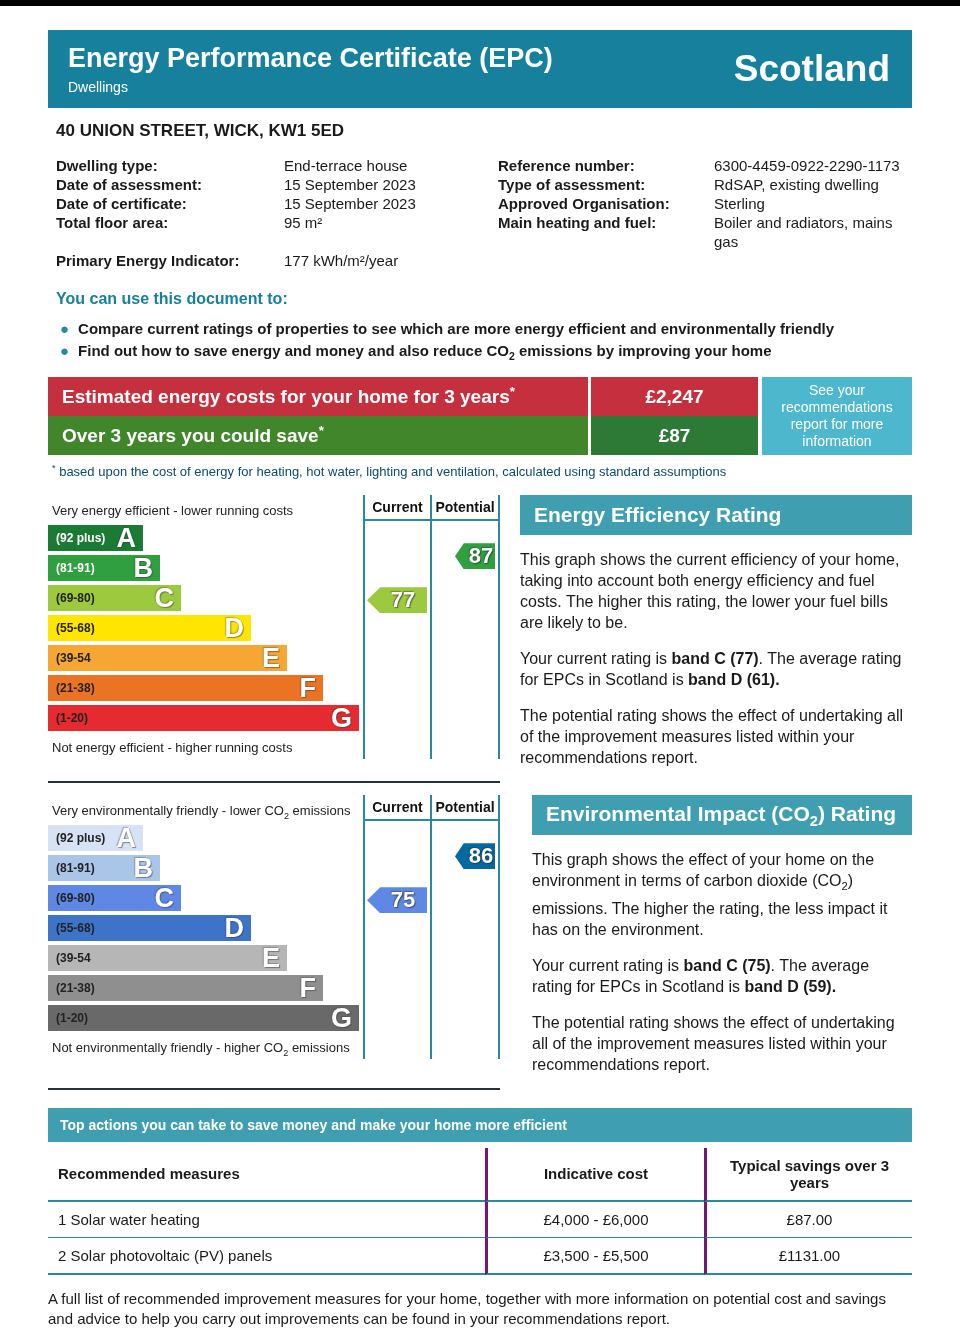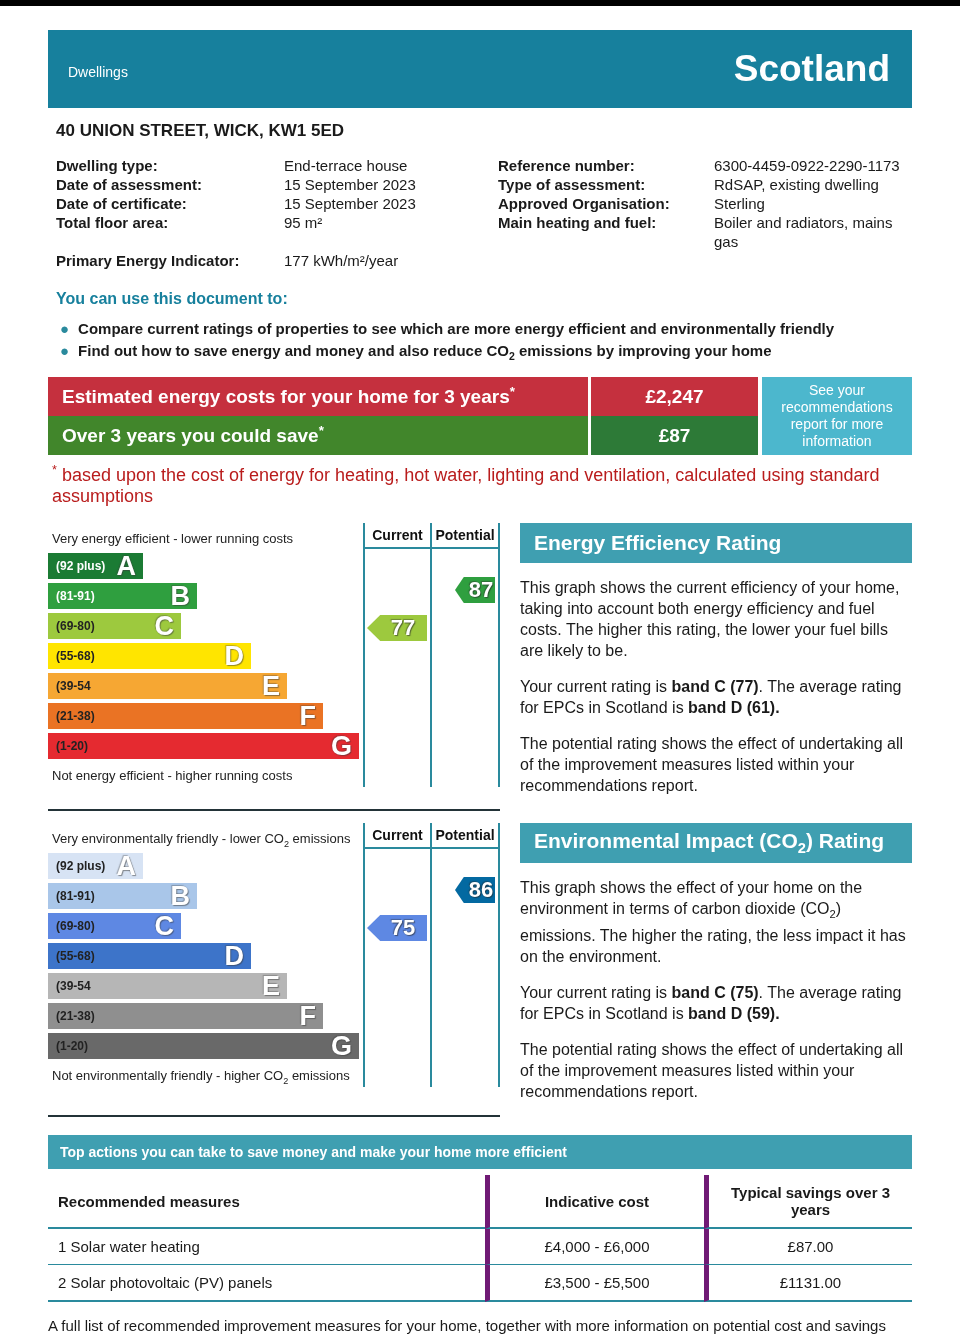--- a/index.html
+++ b/index.html
@@ -39,88 +39,89 @@
 
   
   .costs { display: grid; grid-template-columns: 1fr 170px 154px; grid-auto-rows: 39px; margin-top: 12px; }
   .cost-label { color: #fff; font-size: 19px; font-weight: bold; display:flex; align-items:center; padding-left: 14px; }
   .cost-value { color: #fff; font-size: 19px; font-weight: bold; display:flex; align-items:center; justify-content:center; border-left: 3px solid #fff; }
   .cost-note {
     grid-row: 1 / span 2; grid-column: 3; margin-left: 4px;
     color:#fff; font-size: 14px; text-align: center; line-height: 17px;
     display: flex; align-items: center; justify-content: center; padding: 4px 8px;
   }
-  .footnote { font-size: 18px; margin: 8px 0 0 4px; color:#b91c1c; }
+  .footnote { font-size: 13px; margin: 8px 0 0 4px; color:#0c4a6e; }
 
   
   .row2 { display: flex; margin-top: 16px; }
   .chart { width: 452px; border-bottom: 2px solid #233338; position: relative; }
   .chart-grid { display: grid; grid-template-columns: 1fr 67px 70px; }
   .bars-zone { padding-right: 4px; }
   .cap { font-size: 13px; color:#222; padding: 8px 0 0 4px; height: 30px; }
   .cap.bottom { height: 24px; padding-top: 5px; }
   .brow { height: 30px; }
   .bar { height: 26px; display: flex; align-items: center; justify-content: space-between; padding: 0 7px 0 8px; }
   .rng { font-size: 12px; font-weight: bold; color: #222; }
   .rng.light { color: #fff; }
   .ltr {
     font-size: 27px; font-weight: bold; color: #fff; line-height: 1;
     text-shadow: 1px 1px 1px rgba(60,60,60,.55), -1px -1px 1px rgba(60,60,60,.35);
   }
-  .w0{width:95px}.w1{width:149px}.w2{width:133px}.w3{width:203px}.w4{width:239px}.w5{width:275px}.w6{width:311px}
+  .w0{width:95px}.w1{width:112px}.w2{width:133px}.w3{width:203px}.w4{width:239px}.w5{width:275px}.w6{width:311px}
   .cp-col { border-left: 2px solid #2a8a9d; position: relative; }
   .cp-col.last { border-right: 2px solid #2a8a9d; }
   .cp-head {
     height: 26px; border-bottom: 2px solid #2a8a9d;
     font-size: 14px; font-weight: bold; color:#111;
     display:flex; align-items:center; justify-content:center;
   }
   .arrow {
     position: absolute; right: 3px; height: 26px; color: #fff;
     font-size: 22px; font-weight: bold;
     display: flex; align-items: center; justify-content: center; padding-left: 12px;
     clip-path: polygon(0% 50%, 22% 0%, 100% 0%, 100% 100%, 22% 100%);
     text-shadow: 1px 1px 1px rgba(40,40,40,.6), -1px -1px 1px rgba(40,40,40,.4);
   }
   .arr-cur { width: 60px; top: 92px; }
-  .arr-pot { width: 40px; top: 54px; }
+  .arr-pot { width: 40px; top: 48px; }
 
   .panel { width: 412px; margin-left: 20px; }
   .panel-head {
     background: #3f9fb1; color: #fff; font-size: 21px; font-weight: bold;
     padding: 8px 14px; height: 40px; display:flex; align-items:center;
   }
   .panel-body { font-size: 16px; line-height: 21px; margin-top: 14px; padding-right: 4px;}
   .panel-body p { margin-bottom: 15px; }
   sub { font-size: 70%; }
   sup { font-size: 70%; }
 
   
   .actions-head {
     margin-top: 18px; background: #3f9fb1; color:#fff;
     font-size: 14px; font-weight: bold; padding: 7px 12px; height: 34px;
     display:flex; align-items:center;
   }
   .tbl { display: grid; grid-template-columns: 437px 219px 1fr; margin-top: 6px; }
   .tbl .c { padding: 9px 10px; font-size: 15px; display:flex; align-items:center; }
   .tbl .head { font-weight: bold; border-bottom: 2px solid #2a8a9d; min-height: 42px; }
-  .tbl .mid, .tbl .rgt { border-left: 5px solid #701a75; justify-content: center; text-align:center; }
+  .tbl .mid, .tbl .rgt { border-left: 3px solid #701a75; justify-content: center; text-align:center; }
   .tbl .r1 { border-bottom: 1px solid #2a8a9d; }
   .tbl .r2 { border-bottom: 2px solid #2a8a9d; }
   .after-tbl { font-size: 15px; line-height: 20px; margin-top: 14px; }
 </style>
 </head>
 <body>
 
 <div class="top-strip"></div>
 
 <div class="page">
 
   <div class="hdr" style="background: rgb(23, 128, 157);">
     <div>
+      <div class="hdr-title">Energy Performance Certificate (EPC)</div>
       <div class="hdr-sub">Dwellings</div>
     </div>
     <div class="hdr-region">Scotland</div>
   </div>
 
   <div class="address">40 UNION STREET, WICK, KW1 5ED</div>
 
   <div class="details">
     <div class="lbl">Dwelling type:</div>
     <div>End-terrace house</div>
@@ -235,21 +236,21 @@
           <span>Energy Efficiency Rating</span>
         </div>
       <div class="panel-body">
         <p>This graph shows the current efficiency of your home, taking into account both energy efficiency and fuel costs. The higher this rating, the lower your fuel bills are likely to be.</p>
         <p><span>Your current rating is </span><b>band C (77)</b><span>. The average rating for EPCs in Scotland is </span><b>band D (61).</b></p>
         <p>The potential rating shows the effect of undertaking all of the improvement measures listed within your recommendations report.</p>
       </div>
     </div>
   </div>
 
-  <div class="row2" style="margin-top:12px;">
+  <div class="row2" style="margin-top:12px;gap:12px;">
     <div class="chart">
       <div class="chart-grid">
         <div class="bars-zone">
           <div class="cap"><span>Very environmentally friendly - lower CO</span><sub>2</sub><span> emissions</span></div>
           <div class="brow">
               <div class="bar w0" style="background: rgb(215, 227, 244);">
                 <span class="rng">(92 plus)</span>
                 <span class="ltr">A</span>
               </div>
             </div>

